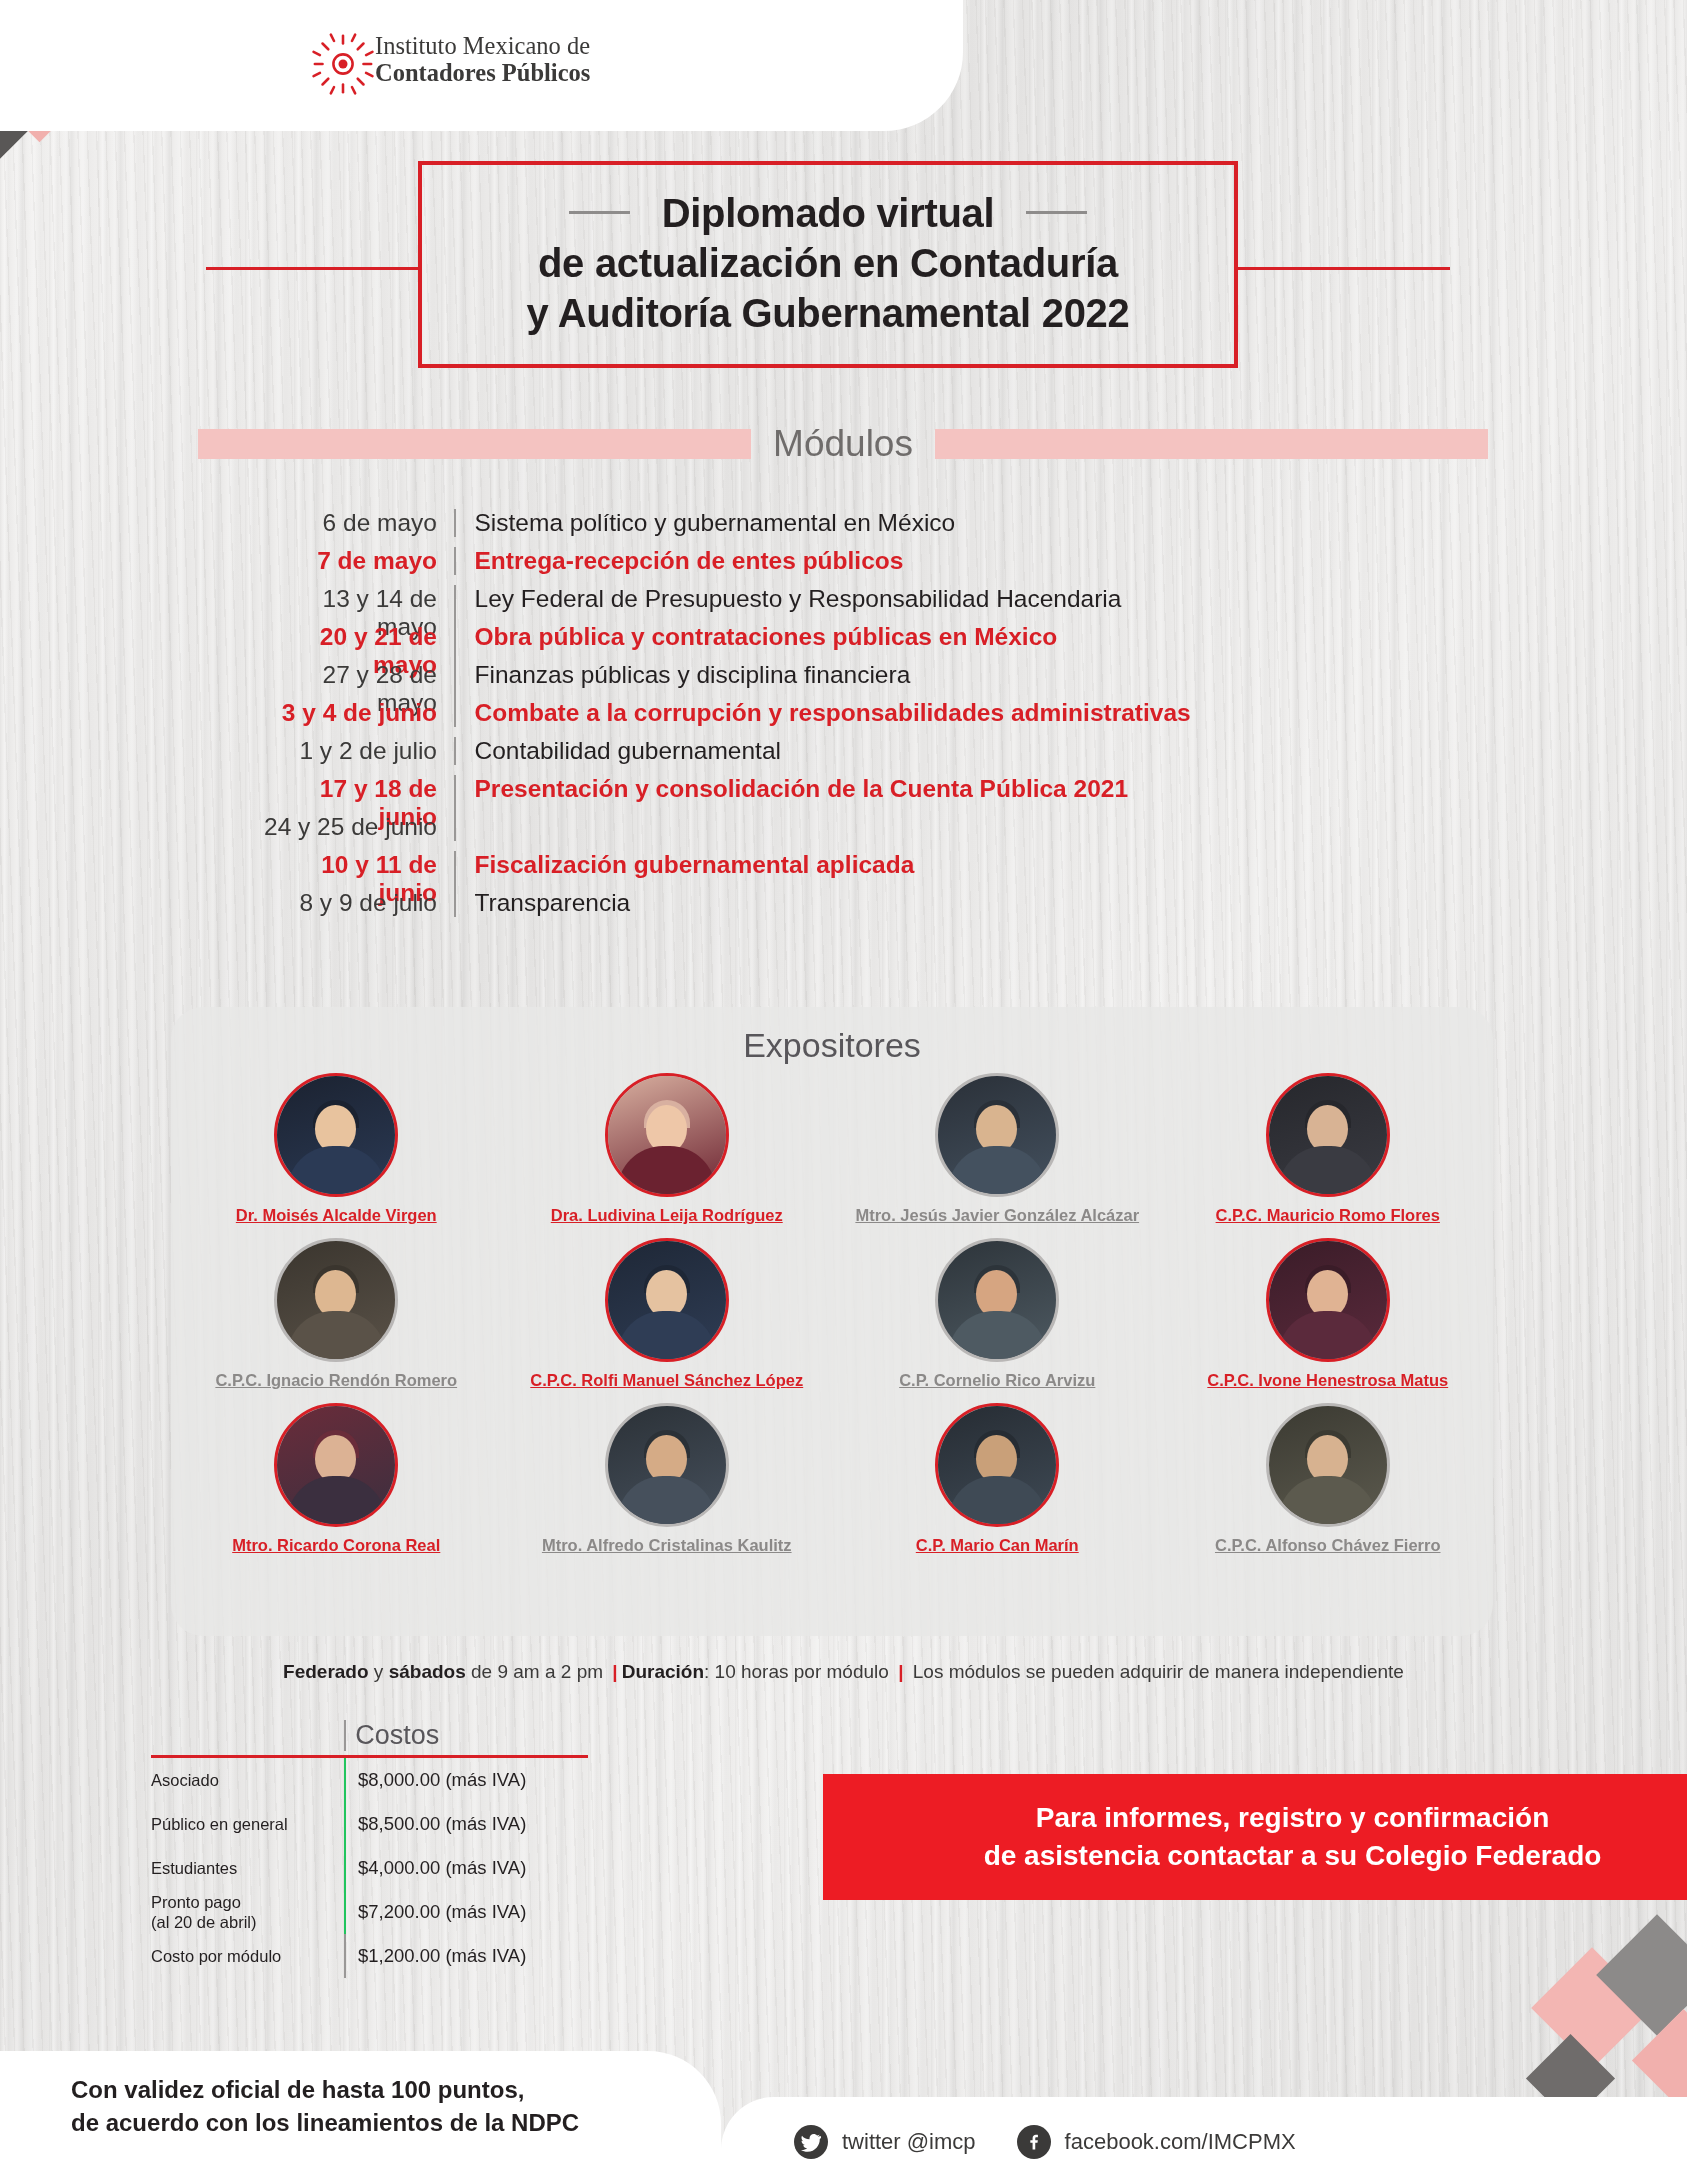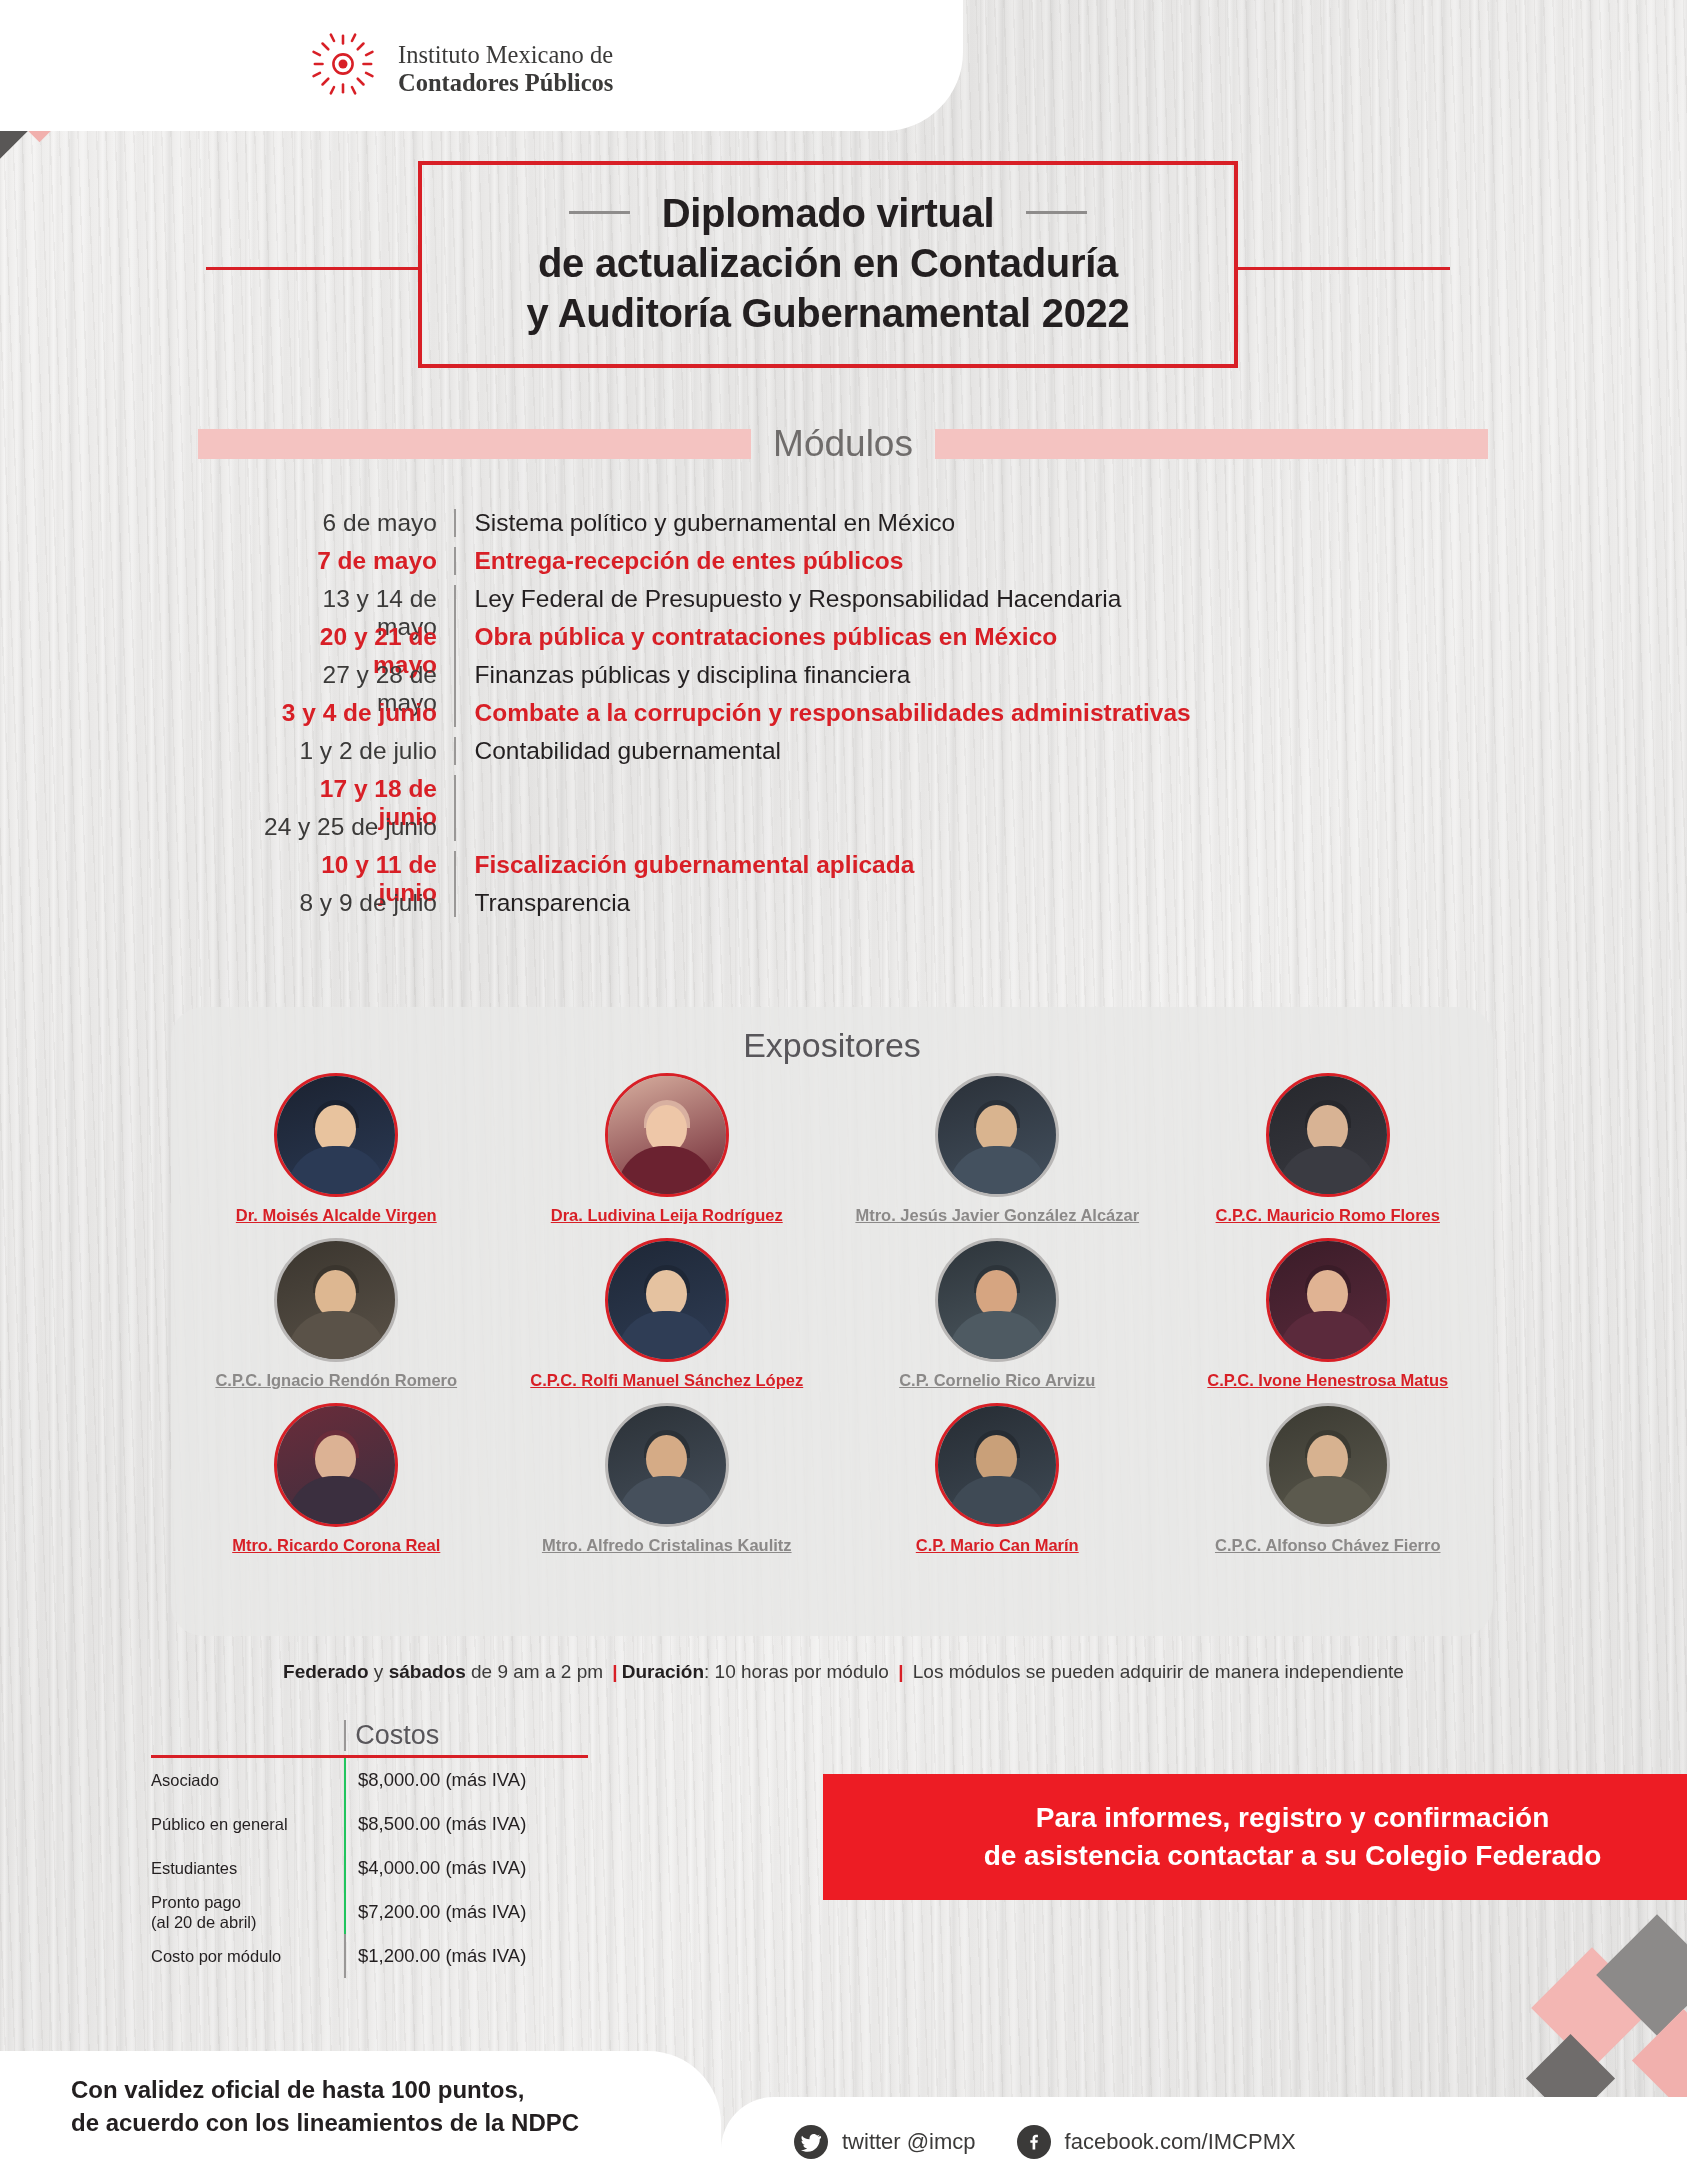--- a/index.html
+++ b/index.html
@@ -45,21 +45,21 @@
   #deco-br .s3 { width:73px; height:73px; background:#f1b0ad; transform:rotate(45deg); right:-6.6px; top:99px; }
   #deco-br .s4 { width:63px; height:63px; background:#6f6c6b; transform:rotate(45deg); right:112px; top:122px; }
 
   
   #header-panel {
     position:absolute; left:0; top:0; width:963px; height:131px;
     background:#ffffff; border-bottom-right-radius:79px;
   }
   #logo-row {
     position:absolute; left:311px; top:32px;
-    display:flex; align-items:flex-end; gap:23px;
+    display:flex; align-items:flex-start; gap:0;
   }
   #logo-mark { width:64px; height:64px; }
   #logo-text { line-height:1.12; }
   #logo-text .l1 { font-size:24.5px; color:#3b3a39; font-family:"Liberation Serif", serif; }
   #logo-text .l2 { font-size:24.5px; color:#3b3a39; font-family:"Liberation Serif", serif; font-weight:bold; }
 
   
   #title-wrap { position:absolute; left:418px; top:161px; width:820px; }
   #title-box {
     border:4px solid #d81f26; padding:22.5px 13.2px 26.5px;
@@ -283,20 +283,21 @@
     <div class="row alt">
       <div class="date">3 y 4 de junio</div>
       <div class="name">Combate a la corrupción y responsabilidades administrativas</div>
     </div>
     <div class="row plain">
       <div class="date">1 y 2 de julio</div>
       <div class="name">Contabilidad gubernamental</div>
     </div>
     <div class="row alt">
       <div class="date">17 y 18 de junio</div>
+      <div class="name">Presentación y consolidación de la Cuenta Pública 2021</div>
     </div>
     <div class="row plain">
       <div class="date">24 y 25 de junio</div>
     </div>
     <div class="row alt">
       <div class="date">10 y 11 de junio</div>
       <div class="name">Fiscalización gubernamental aplicada</div>
     </div>
     <div class="row plain">
       <div class="date">8 y 9 de julio</div>

